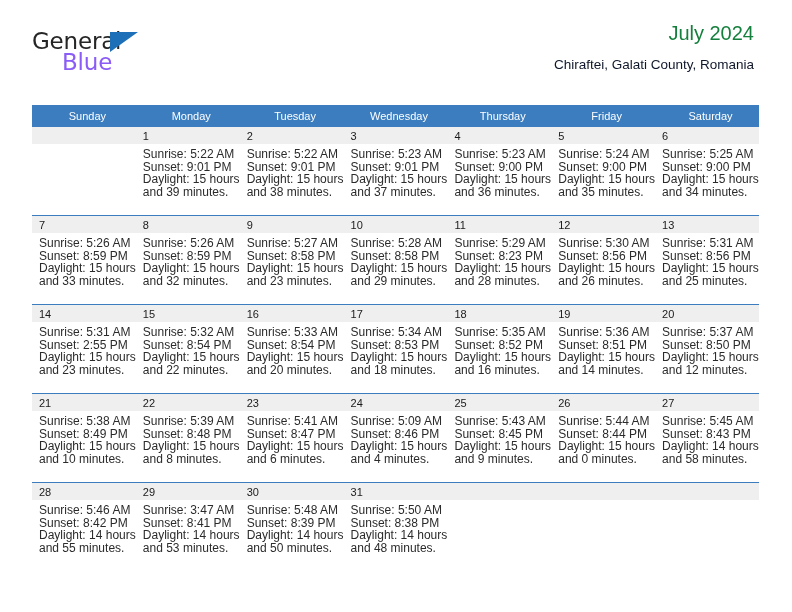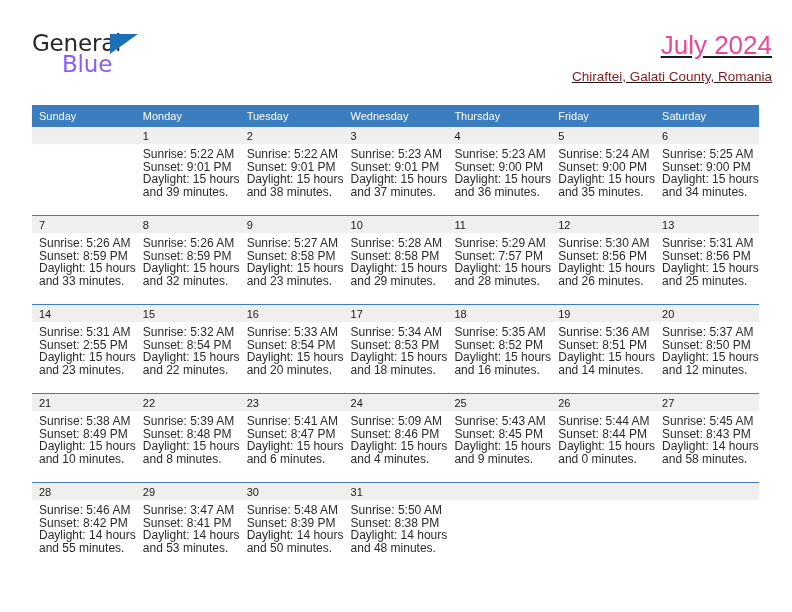--- a/index.html
+++ b/index.html
@@ -19,26 +19,25 @@
     position: relative;
     width: 792px;
     height: 612px;
     box-sizing: border-box;
     padding: 0;
   }
 
   
   .header {
     display: flex;
-    align-items: flex-start;
+    align-items: flex-end;
     justify-content: space-between;
-    padding: 30px 20px 0 32px;
+    padding: 30px 38px 0 32px;
     box-sizing: border-box;
     height: 74px;
-    text-decoration: underline;
   }
 
   .brand {
     position: relative;
     width: 130px;
     height: 46px;
     flex: 0 0 auto;
   }
   .brand-general {
     position: absolute;
@@ -69,49 +68,49 @@
     border-left: 28px solid #1d70b8;
     border-bottom: 20px solid transparent;
   }
 
   .title-block {
     text-align: right;
     flex: 0 0 auto;
     padding-top: 0px;
   }
   .cal-title {
-    font-size: 26px;
+    font-size: 20px;
     font-weight: normal;
-    color: #ec4899;
+    color: #15803d;
     line-height: 30px;
     white-space: nowrap;
   }
   .cal-subtitle {
     font-size: 13.5px;
-    color: #7f1d1d;
+    color: #0f172a;
     line-height: 18px;
     margin-top: 8px;
     white-space: nowrap;
   }
 
   
   .calendar {
     position: absolute;
     left: 32px;
     top: 105px;
     width: 727px;
     border-collapse: collapse;
     table-layout: fixed;
   }
   .calendar th {
     background: #3b7dbf;
     color: #ffffff;
     font-size: 11px;
     font-weight: normal;
-    text-align: left;
+    text-align: center;
     padding: 5px 0 5px 7px;
     height: 19px;
     box-sizing: border-box;
     border: none;
   }
 
   .week-row > td {
     padding: 0;
     vertical-align: top;
     border-top: 1px solid #3b7dbf;
@@ -296,21 +295,21 @@
                 <div>Daylight: 15 hours</div>
                 <div>and 29 minutes.</div>
               </div>
             </div>
           </td>
           <td>
             <div class="cell">
               <div class="daynum">11</div>
               <div class="info">
                 <div>Sunrise: 5:29 AM</div>
-                <div>Sunset: 7:57 PM</div>
+                <div>Sunset: 8:23 PM</div>
                 <div>Daylight: 15 hours</div>
                 <div>and 28 minutes.</div>
               </div>
             </div>
           </td>
           <td>
             <div class="cell">
               <div class="daynum">12</div>
               <div class="info">
                 <div>Sunrise: 5:30 AM</div>

